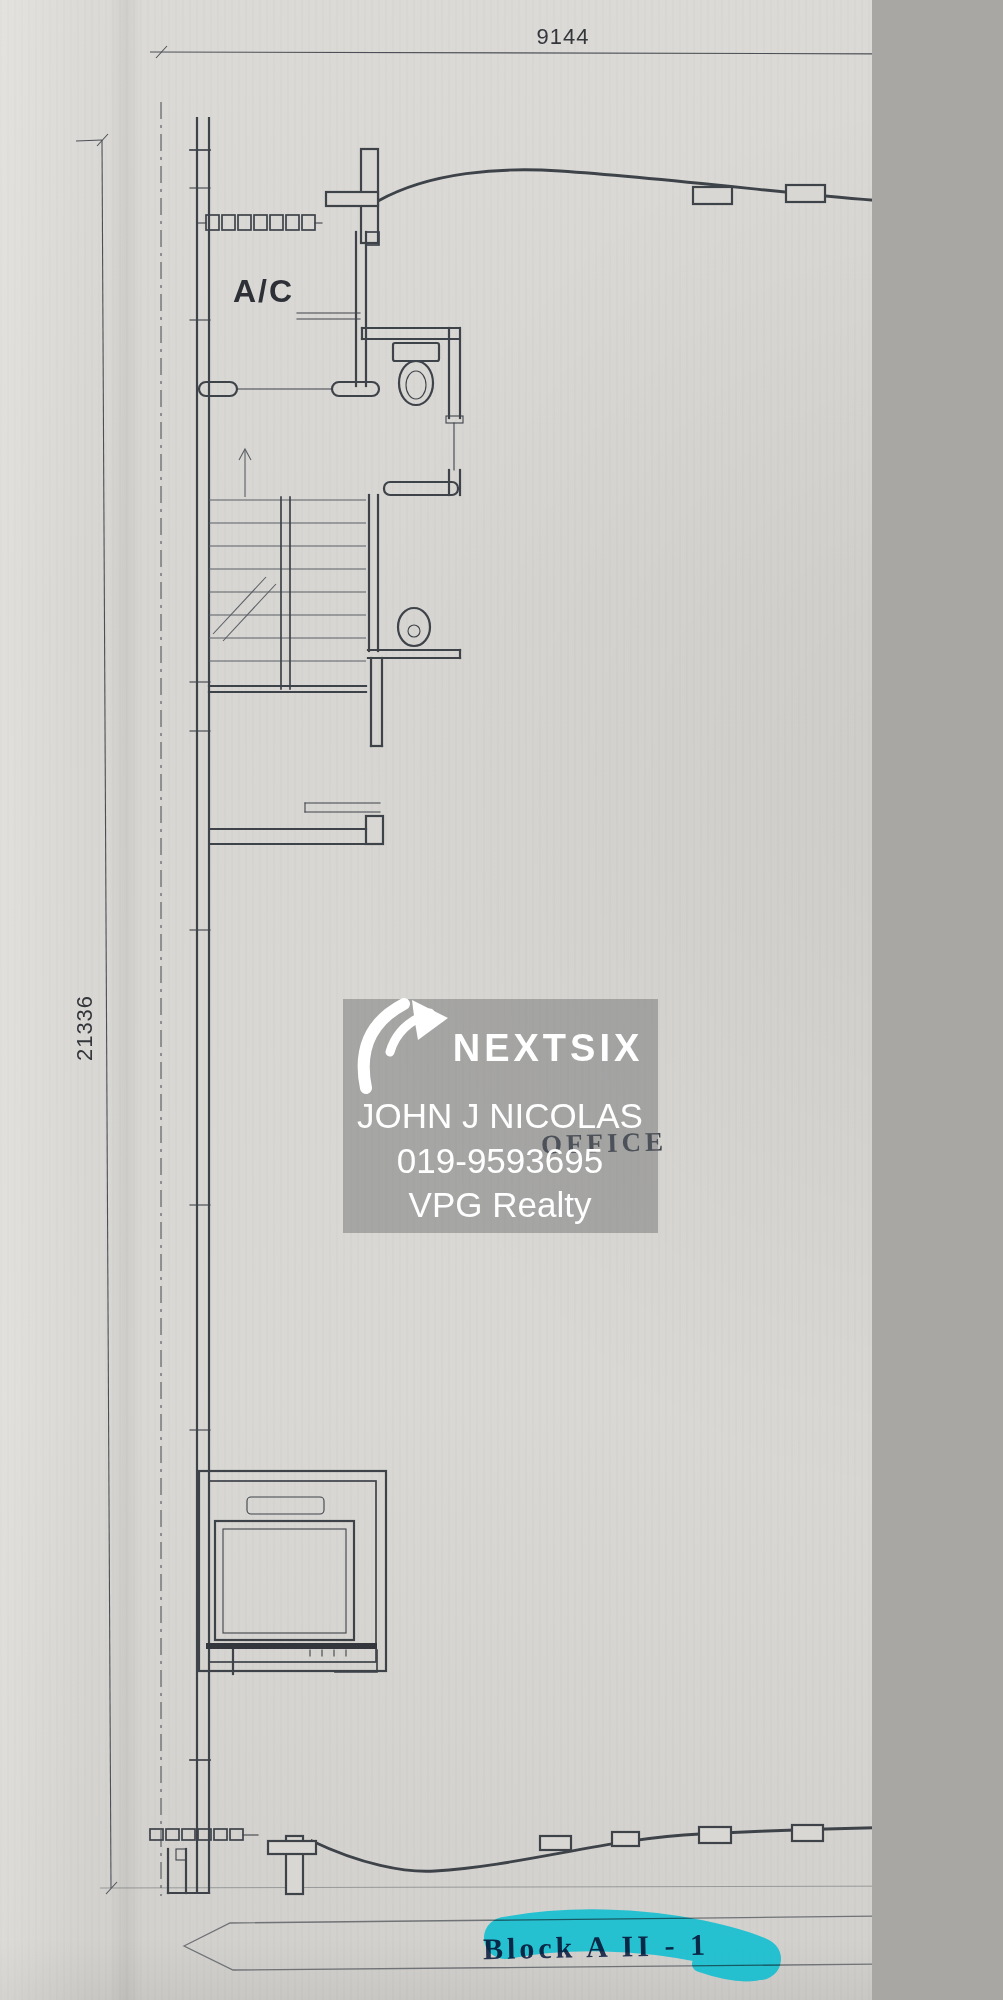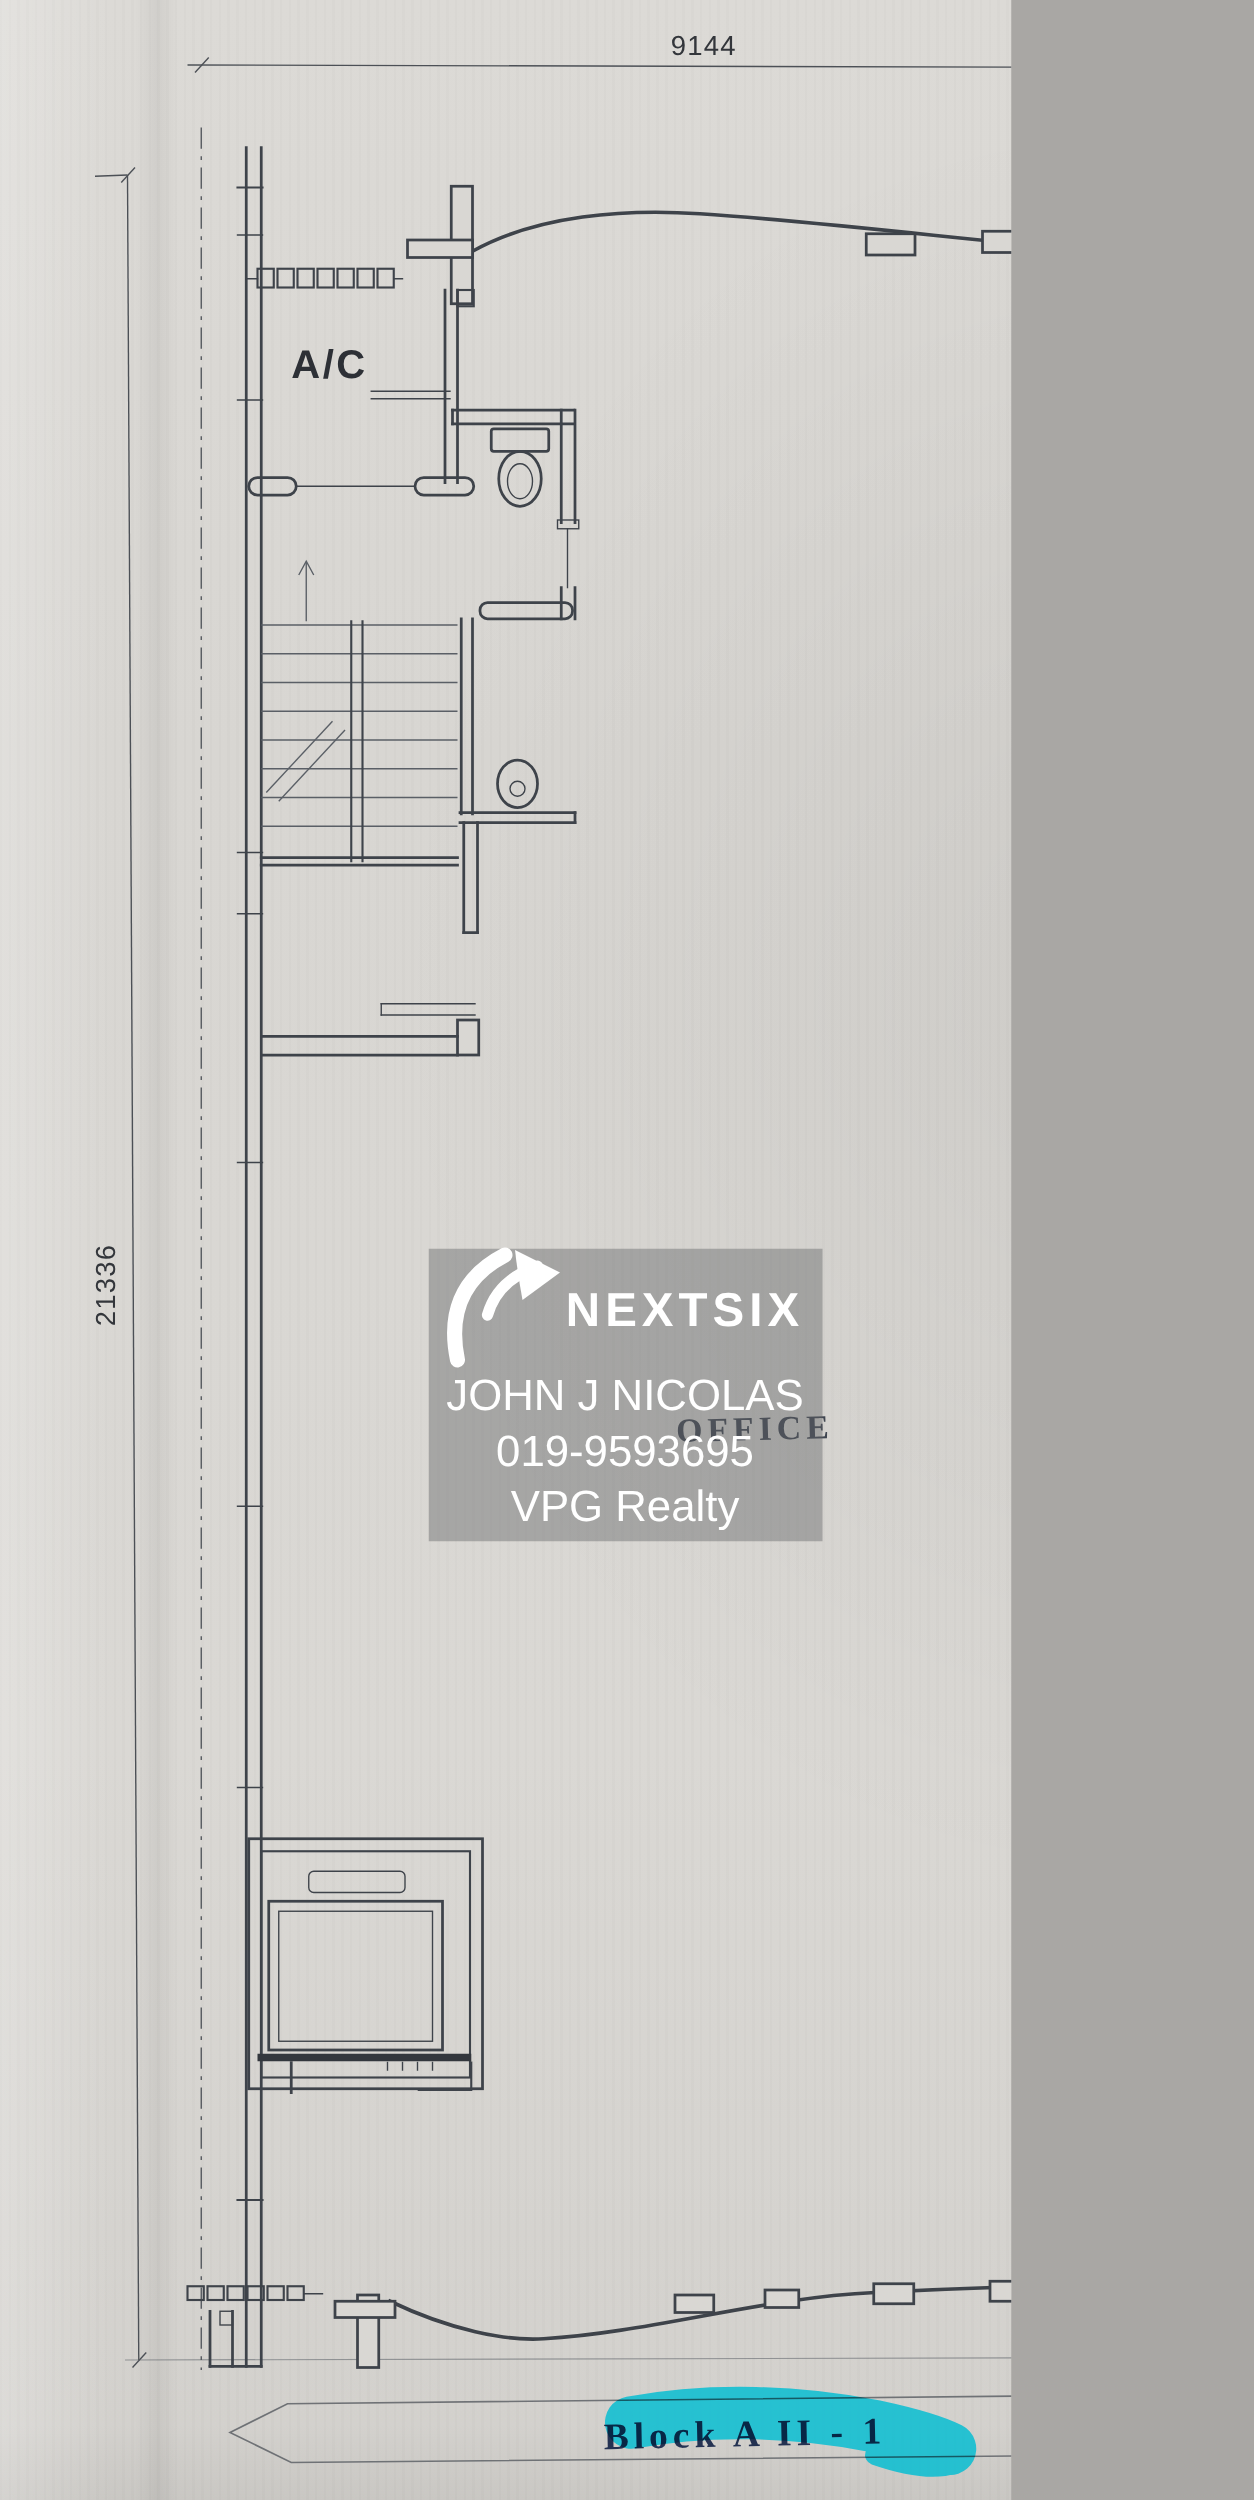--- a/index.html
+++ b/index.html
@@ -1,17 +1,17 @@
 <!DOCTYPE html>
 <html><head>
 <meta charset="utf-8">
 <style>
   html,body{margin:0;padding:0;background:#a9a7a4;}
   .paper{
-    position:relative;width:809px;height:2000px;overflow:hidden;
+    position:relative;width:872px;height:2000px;overflow:hidden;
     background:
       linear-gradient(90deg, rgba(255,255,255,.22) 0px, rgba(255,255,255,0) 90px),
       linear-gradient(90deg, rgba(0,0,0,0) 108px, rgba(0,0,0,.05) 126px, rgba(0,0,0,0) 142px),
       repeating-linear-gradient(90deg, rgba(0,0,0,.016) 0 2px, rgba(0,0,0,0) 2px 7px),
       radial-gradient(120% 60% at 110% 40%, rgba(0,0,0,.05), rgba(0,0,0,0) 60%),
       linear-gradient(180deg,#dcdad6 0%,#d8d6d2 30%,#dad8d4 70%,#d3d1cd 97%,#c9c7c3 100%);
     font-family:"Liberation Sans", sans-serif;
     text-decoration:underline;
   }
   svg.plan{position:absolute;left:0;top:0;filter:blur(.35px);}

